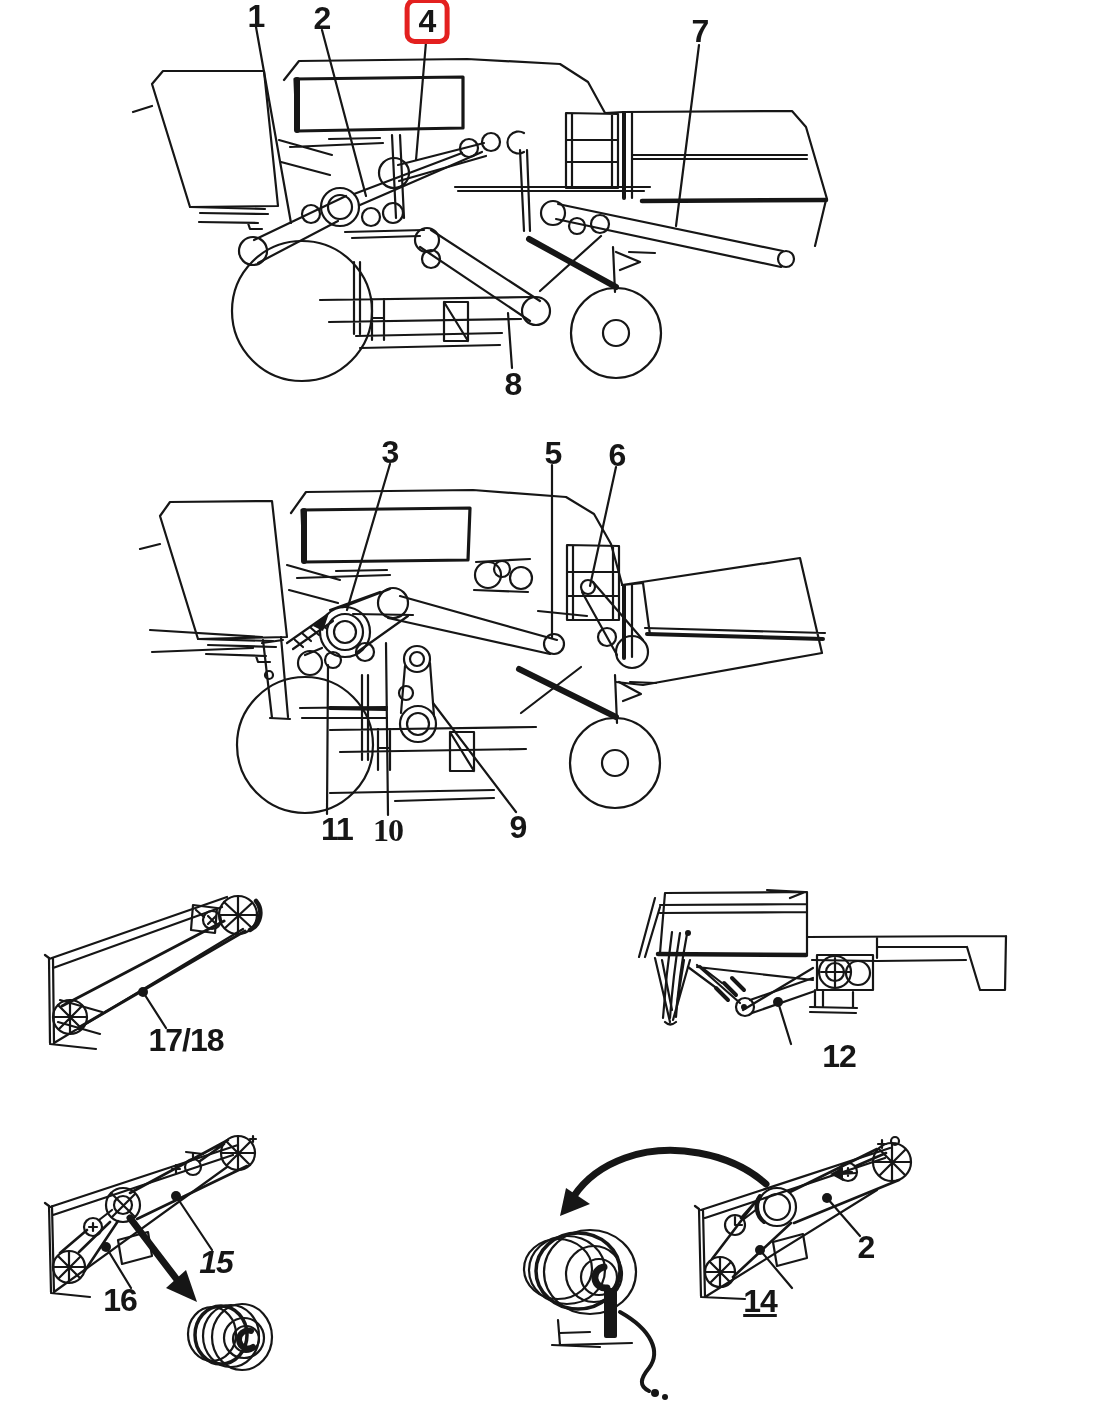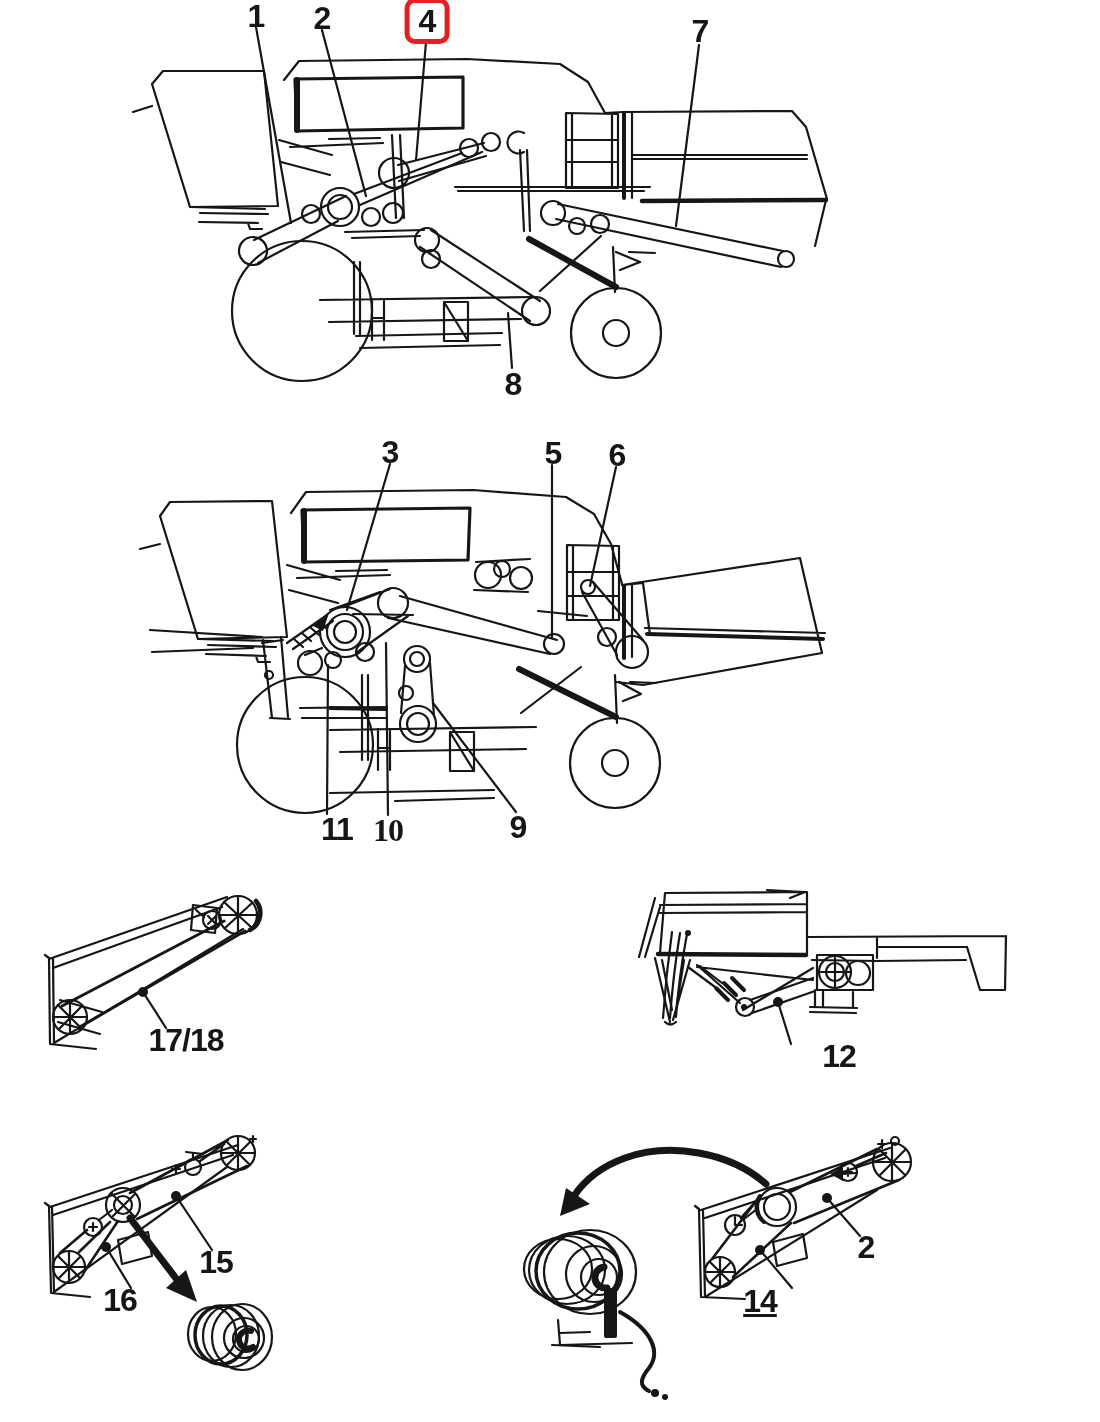--- a/index.html
+++ b/index.html
@@ -239,19 +239,19 @@
       <div class="callout" style="left: 700px; top: 31px;">7</div>
       <div class="callout" style="left: 513px; top: 384px;">8</div>
       <div class="callout" style="left: 390px; top: 452px;">3</div>
       <div class="callout" style="left: 553px; top: 453px;">5</div>
       <div class="callout" style="left: 617px; top: 455px;">6</div>
       <div class="callout" style="left: 337px; top: 829px;">11</div>
       <div class="callout" style="left: 388px; top: 830px; font-family: Liberation Serif, serif;">10</div>
       <div class="callout" style="left: 518px; top: 827px;">9</div>
       <div class="callout" style="left: 186px; top: 1040px; text-align: right;">17/18</div>
       <div class="callout" style="left: 791px; top: 1056px; margin-left: 48px;">12</div>
-      <div class="callout" style="left: 216px; top: 1262px;">15</div>
+      <div class="callout" style="left: 216px; top: 1262px; font-style: italic;">15</div>
       <div class="callout" style="left: 120px; top: 1300px;">16</div>
       <div class="callout" style="left: 866px; top: 1247px;">2</div>
       <div class="callout" style="left: 760px; top: 1301px; text-decoration: underline;">14</div>
     </div>
 
 </div>
 
 </body></html>

